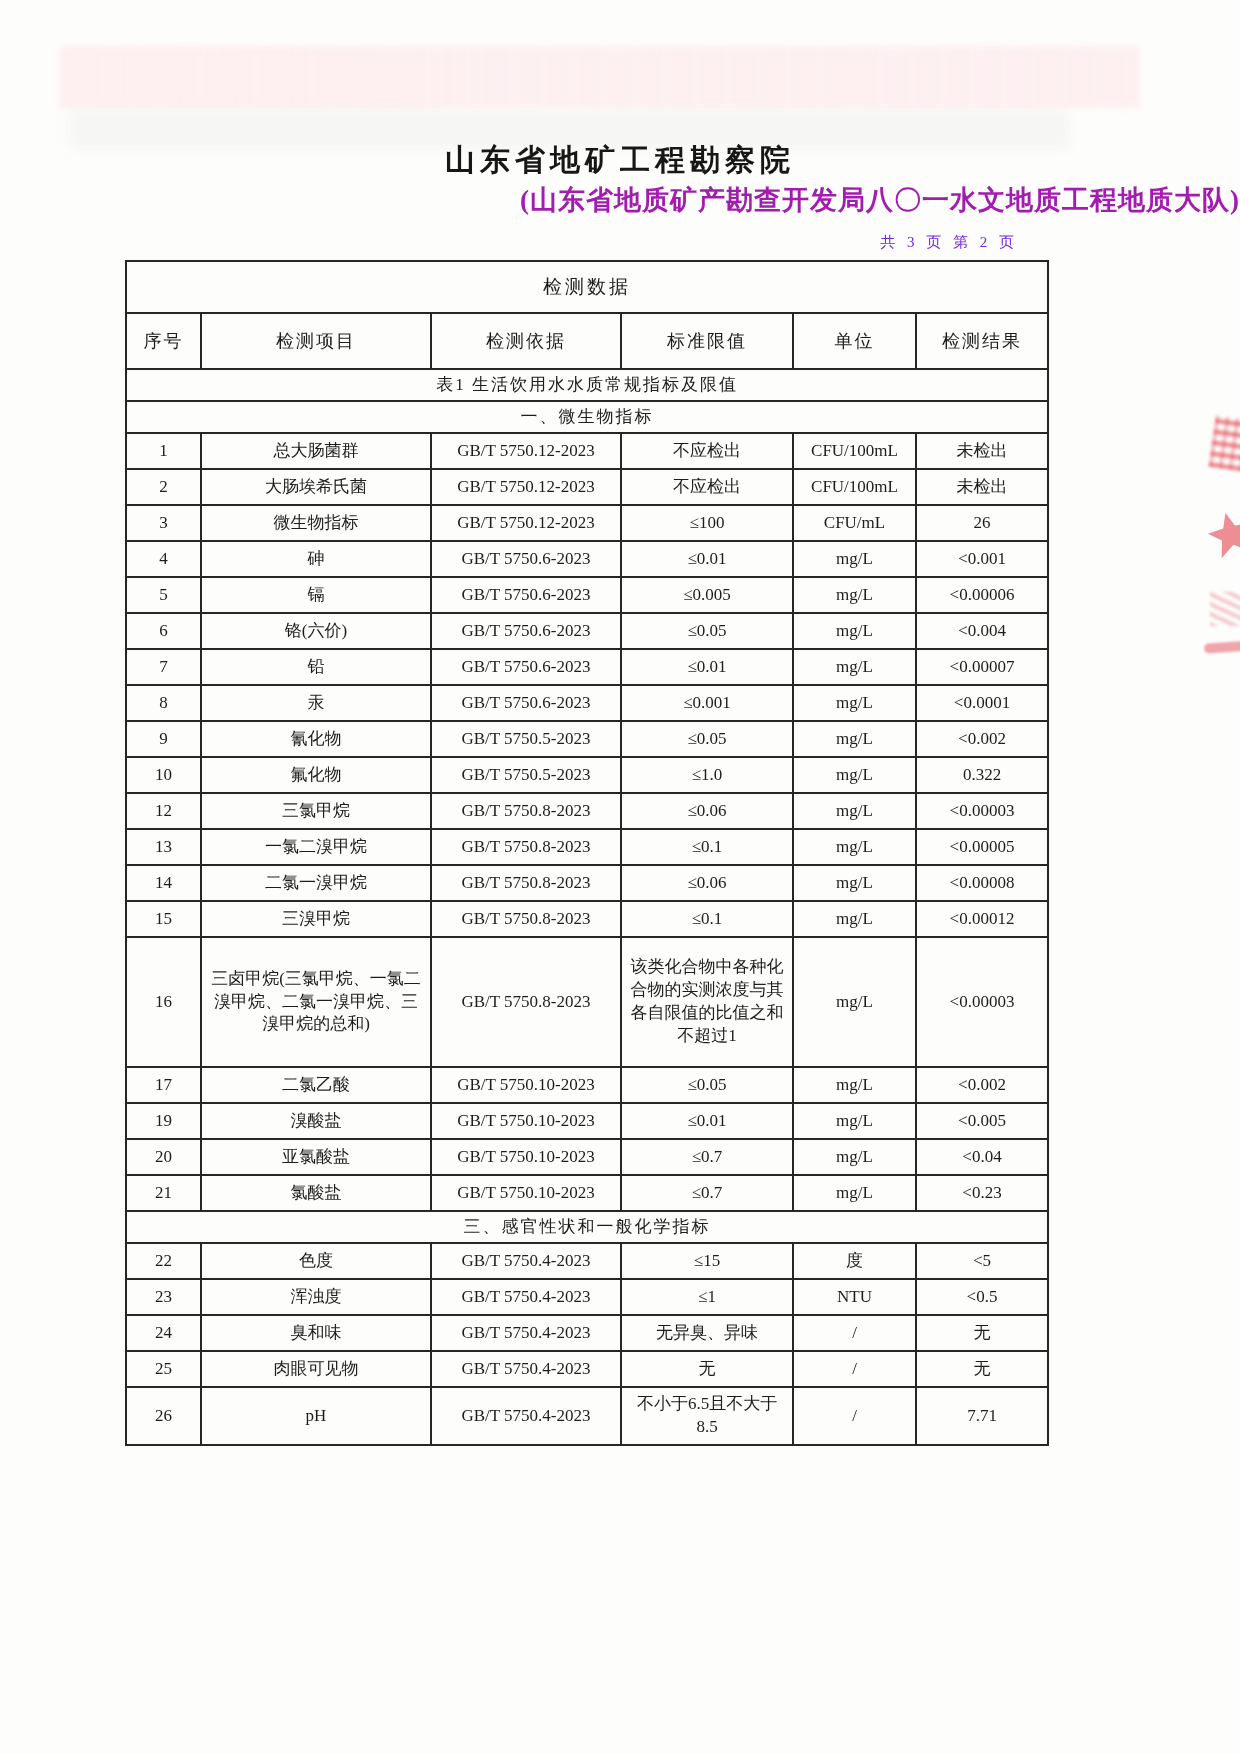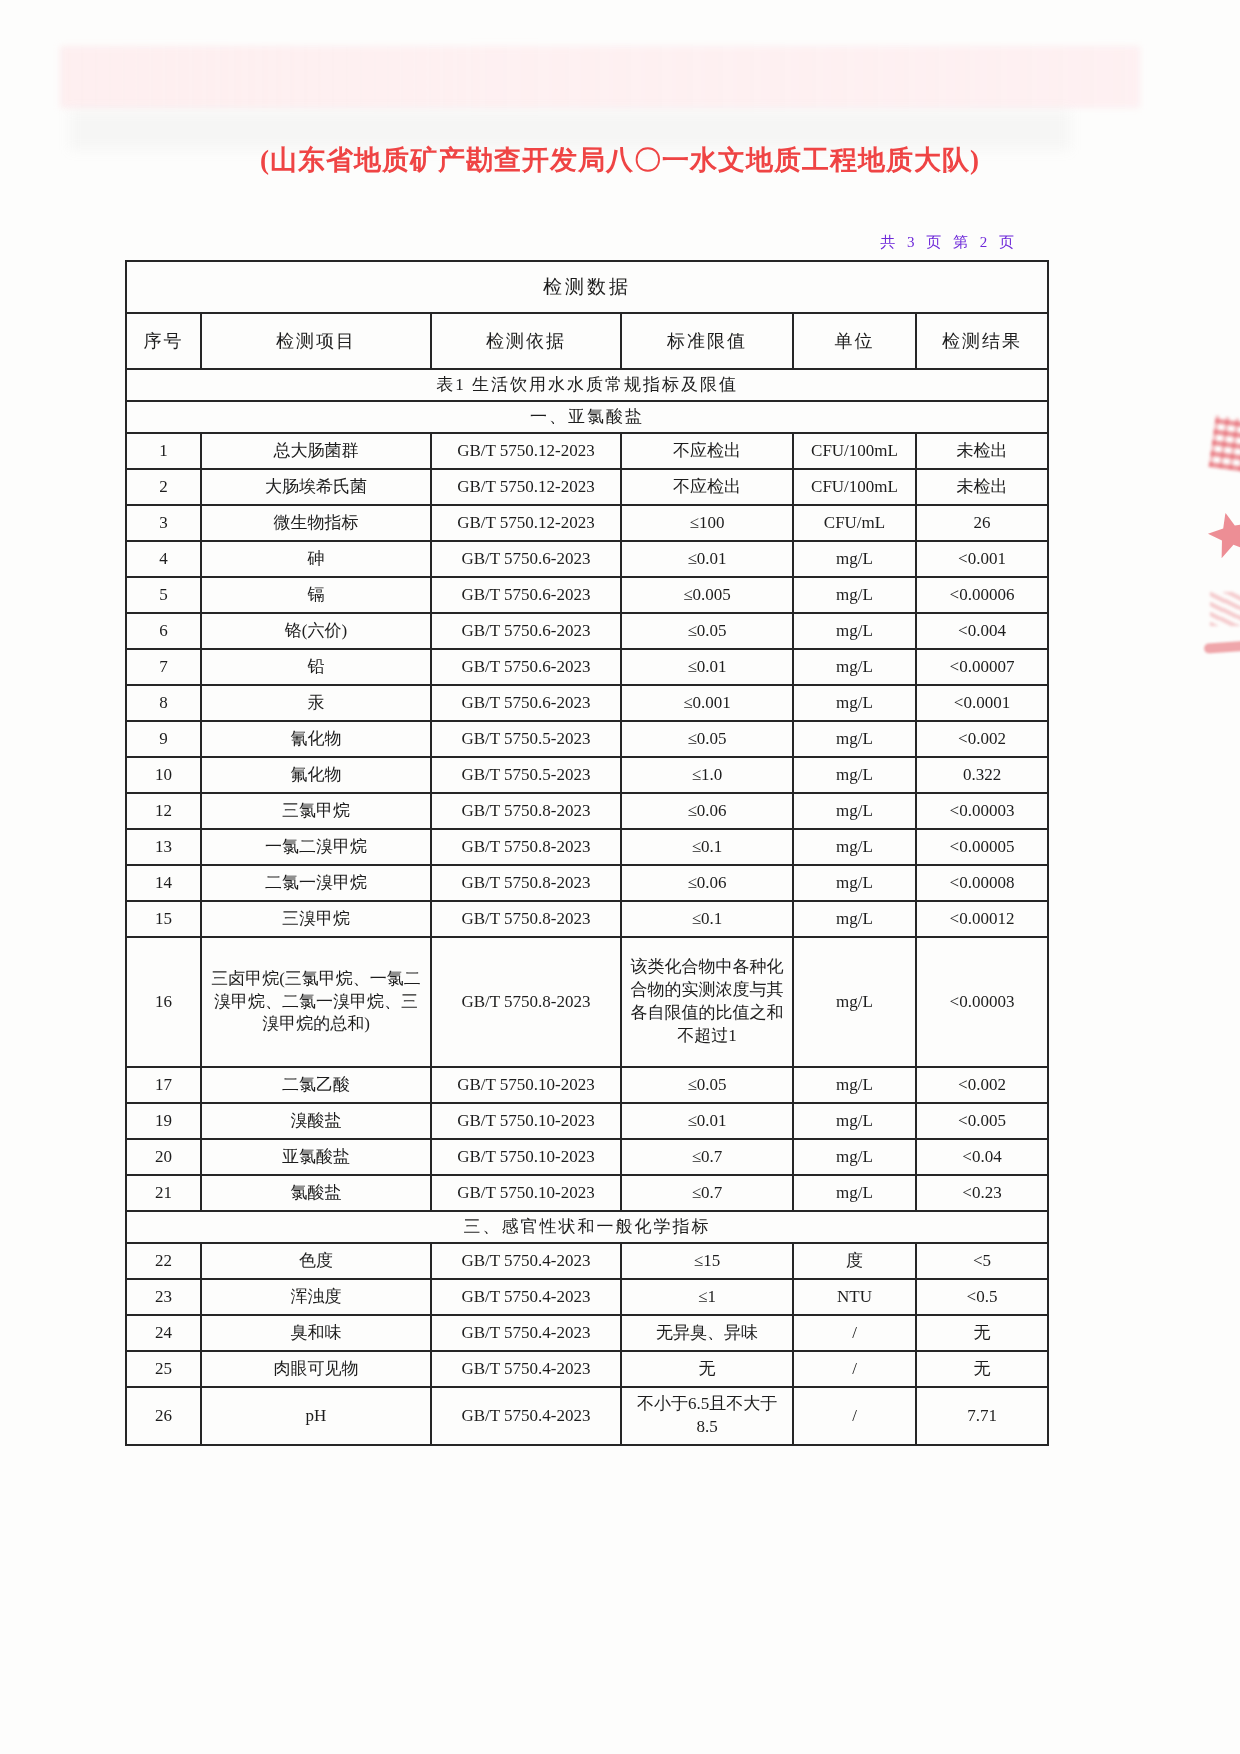--- a/index.html
+++ b/index.html
@@ -20,21 +20,21 @@
   .scan-smudge{
     position:absolute;left:70px;top:110px;width:1000px;height:40px;
     background:rgba(190,190,190,.10);
     filter:blur(6px);
   }
   .doc-header{position:absolute;left:0;top:140px;width:1240px;text-align:center;}
   .doc-title{
     font-size:30px;font-weight:bold;letter-spacing:5px;line-height:40px;color:#171717;
   }
   .doc-subtitle{
-    font-size:27px;font-weight:bold;letter-spacing:1px;line-height:40px;color:#ef4444;
+    font-size:27px;font-weight:bold;letter-spacing:1px;line-height:40px;color:#a21caf;text-align:right;
   }
   .page-note{
     position:absolute;top:233px;left:855px;width:163px;
     font-size:15px;letter-spacing:4px;text-align:right;color:#6d28d9;
   }
   
   table.report{
     position:absolute;left:95px;top:260px;width:922px;
     border-collapse:collapse;table-layout:fixed;margin-left:30px;
   }
@@ -83,20 +83,21 @@
 </style>
 </head>
 <body>
 
 <div class="page">
 
   <div class="scan-band"></div>
   <div class="scan-smudge"></div>
 
   <div class="doc-header">
+    <div class="doc-title">山东省地矿工程勘察院</div>
     <div class="doc-subtitle">(山东省地质矿产勘查开发局八〇一水文地质工程地质大队)</div>
   </div>
 
   <div class="page-note">共 3 页 第 2 页</div>
 
   <table class="report">
     <colgroup>
       <col style="width:75px">
         <col style="width:230px">
         <col style="width:190px">
@@ -115,21 +116,21 @@
         <th>标准限值</th>
         <th>单位</th>
         <th>检测结果</th>
       </tr>
     </thead>
     <tbody>
         <tr class="row-section">
           <td colspan="6">表1  生活饮用水水质常规指标及限值</td>
         </tr>
         <tr class="row-section">
-          <td colspan="6">一、亚氯酸盐</td>
+          <td colspan="6">一、微生物指标</td>
         </tr>
         <tr class="row-data">
           <td>1</td>
           <td>总大肠菌群</td>
           <td>GB/T 5750.12-2023</td>
           <td>不应检出</td>
           <td>CFU/100mL</td>
           <td>未检出</td>
         </tr>
         <tr class="row-data">

